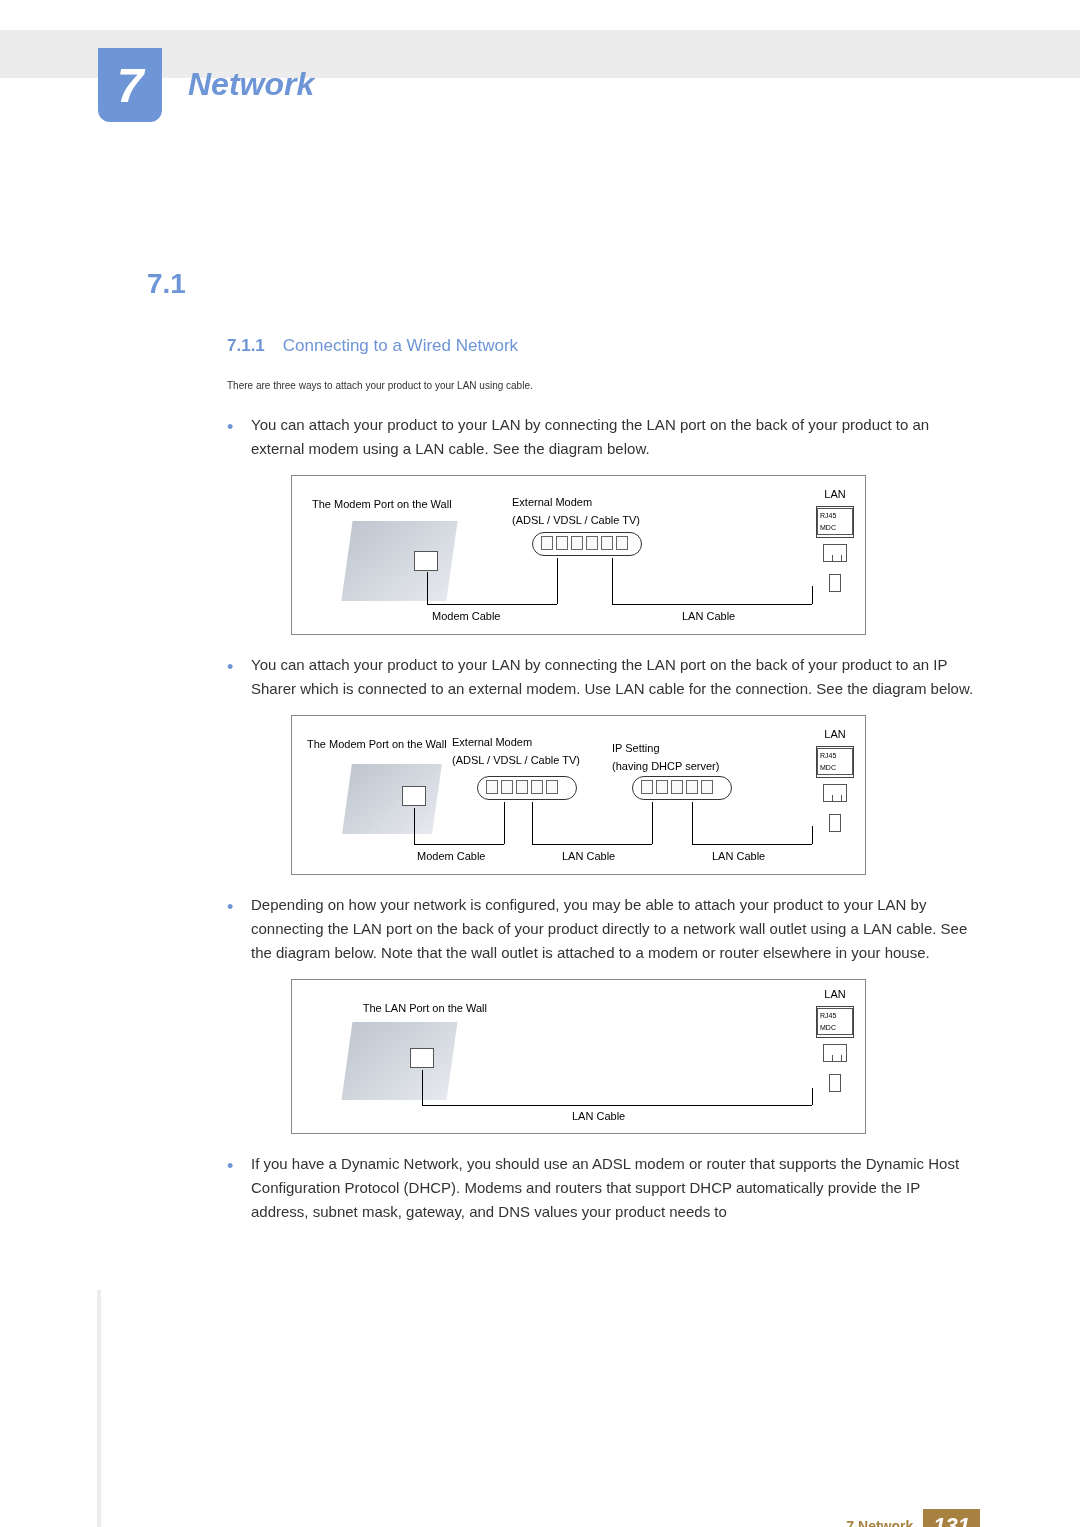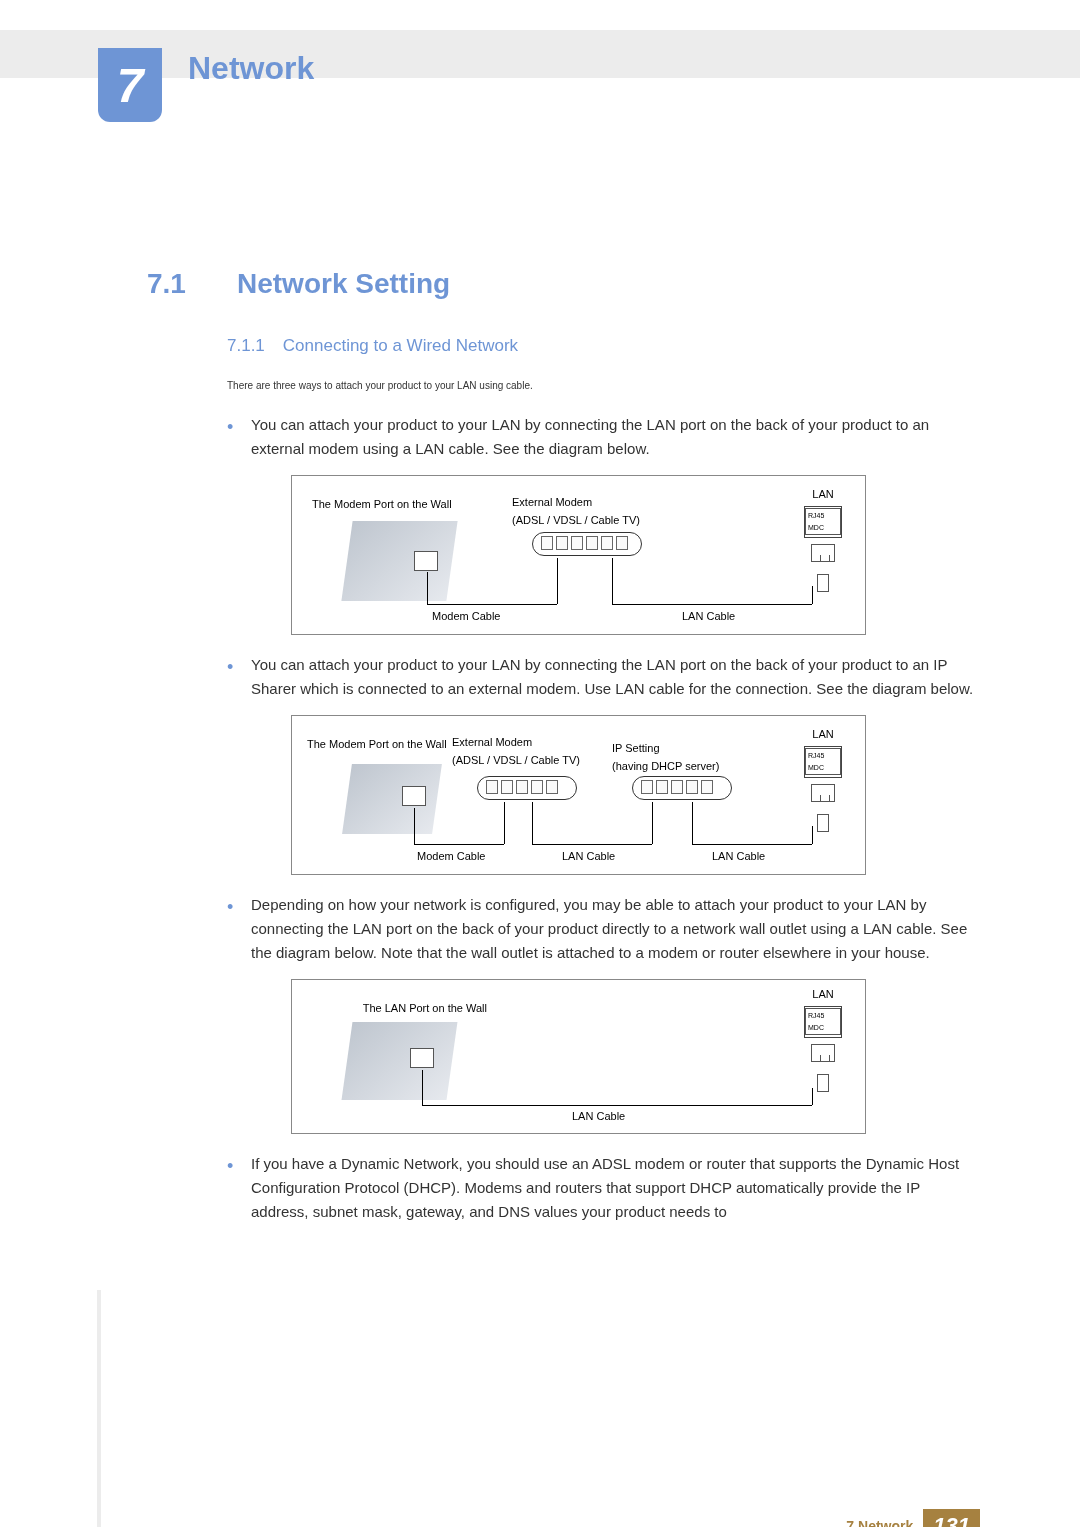--- a/index.html
+++ b/index.html
@@ -13,29 +13,29 @@
   .page { width: 1080px; min-height: 1527px; position: relative; padding-bottom: 60px; }
   .topbar { background: #ececec; height: 48px; margin-top: 30px; }
   .chap-tab {
     position: absolute; left: 98px; top: 18px;
     background: #6e95d5; color: #fff; width: 64px; height: 74px;
     display: flex; align-items: center; justify-content: center;
     font-size: 48px; font-weight: bold; font-style: italic;
     border-radius: 0 0 12px 12px;
   }
   .chap-title {
-    position: absolute; left: 188px; top: 20px;
-    color: #6e95d5; font-size: 32px; font-weight: bold; 
+    position: absolute; left: 188px; top: 36px;
+    color: #6e95d5; font-size: 32px; font-weight: bold; font-style: italic;
   }
   .content { padding: 190px 100px 0 100px; margin-left: 47px; }
   .sec-row { display: flex; align-items: baseline; gap: 30px; margin-bottom: 36px; }
   .sec-num { color: #6e95d5; font-size: 28px; font-weight: bold; width: 60px; }
   .sec-title { color: #6e95d5; font-size: 28px; font-weight: bold; }
   .sub-row { display: flex; align-items: baseline; gap: 18px; margin: 0 0 24px 80px; }
-  .sub-num { color: #6e95d5; font-size: 17px; font-weight: normal; }
+  .sub-num { color: #6e95d5; font-size: 17px; font-weight: bold; }
   .sub-title { color: #6e95d5; font-size: 17px; font-weight: normal; }
   .body-text { margin: 0 0 22px 80px; font-size: 10px; }
   ul.bul { list-style: none; margin: 0 0 0 80px; }
   ul.bul > li { position: relative; padding-left: 24px; margin-bottom: 18px; line-height: 1.6; }
   ul.bul > li::before {
     content: "•"; color: #6e95d5; position: absolute; left: 0; top: 0; font-size: 18px;
   }
   .diagram {
     border: 1px solid #888; margin: 14px 0 18px 40px;
     width: 575px; height: 160px; position: relative; font-size: 11px; color: #000;
@@ -56,21 +56,21 @@
   }
   
   .modem {
     position: absolute; width: 110px; height: 24px; border: 1px solid #333;
     border-radius: 12px; background: #fff;
   }
   .modem-ports { position: absolute; top: 3px; left: 8px; right: 8px; display: flex; gap: 3px; }
   .mp { width: 12px; height: 14px; border: 1px solid #666; background: #fafafa; }
   
   .prod {
-    position: absolute; right: 15px; top: 10px; width: 54px; height: 140px;
+    position: absolute; right: 3px; top: 10px; width: 54px; height: 140px;
   }
   .prod-lan { text-align: center; font-size: 11px; }
   .prod-port { border: 1px solid #444; width: 38px; height: 32px; margin: 2px auto; display: flex; align-items: center; justify-content: center; }
   .rj { font-size: 7px; border: 1px solid #555; padding: 1px 2px; }
   .rj-icon {
     width: 24px; height: 18px; border: 1px solid #555; margin: 6px auto 0; position: relative;
   }
   .rj-icon::after { content: ""; position: absolute; left: 8px; top: 10px; width: 8px; height: 6px; border: 1px solid #555; border-top: none; }
   .cable-plug {
     width: 12px; height: 18px; border: 1px solid #555; margin: 12px auto 0; background: #fff;
@@ -88,21 +88,20 @@
 <body>
 
 <div class="page">
   <div class="topbar"></div>
   <div class="chap-tab">7</div>
   <div class="chap-title">Network</div>
 
   <div class="content">
     <div class="sec-row">
       <span class="sec-num">7.1</span>
-      <span class="sec-title">Network Setting</span>
     </div>
 
     <div class="sub-row">
       <span class="sub-num">7.1.1</span>
       <span class="sub-title">Connecting to a Wired Network</span>
     </div>
 
     <p class="body-text">There are three ways to attach your product to your LAN using cable.</p>
 
     <ul class="bul">

